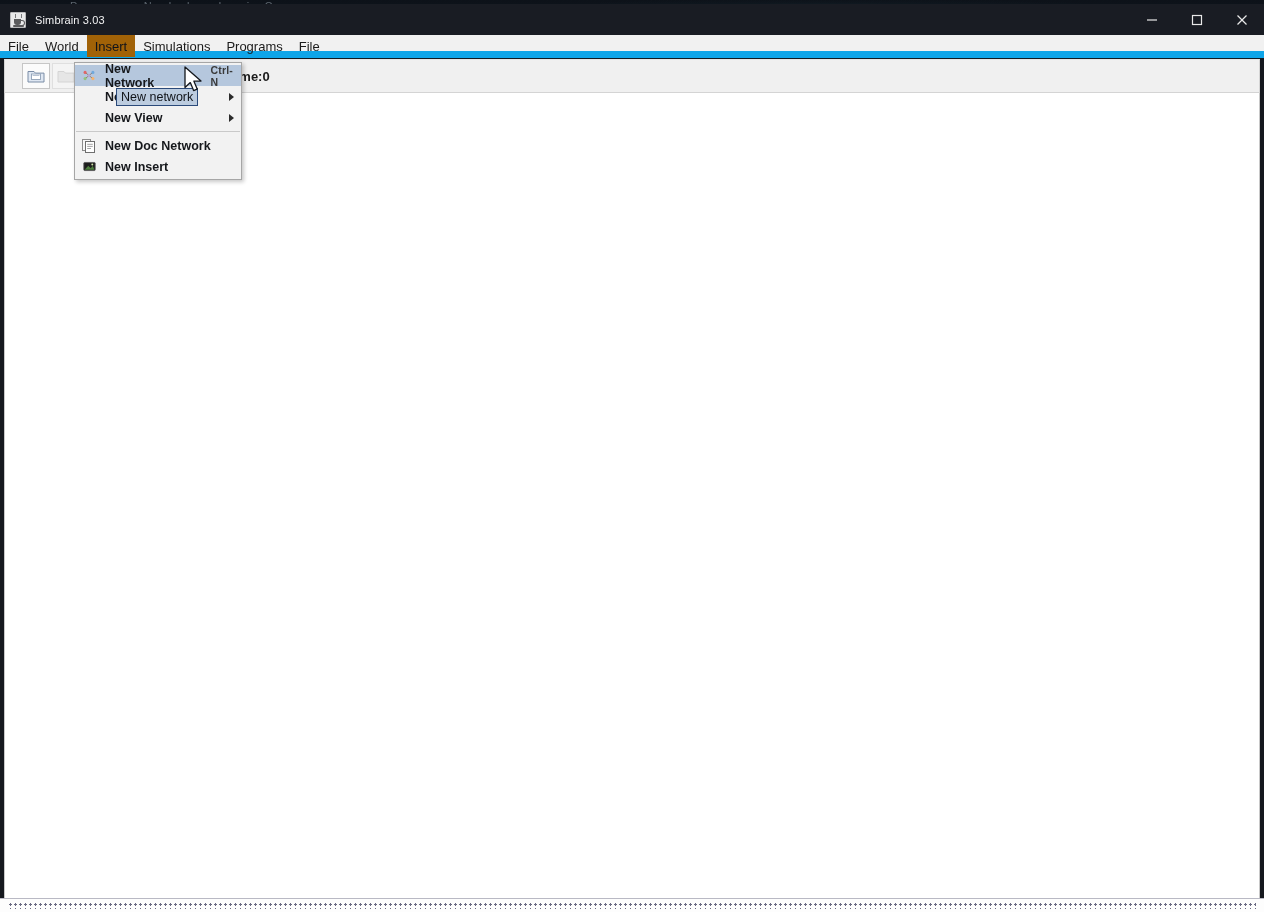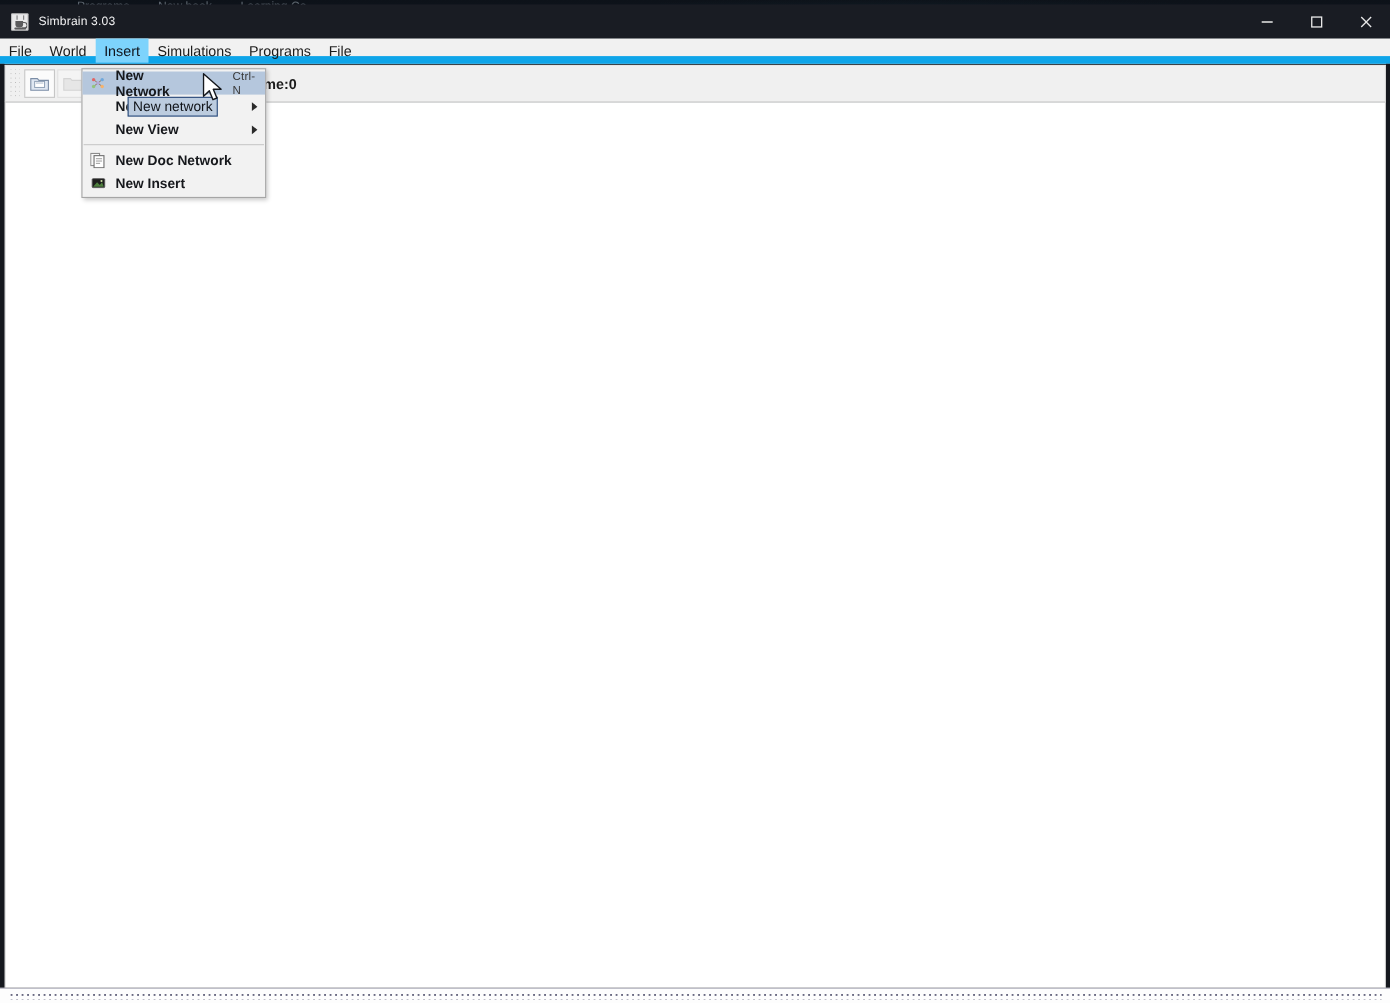--- a/index.html
+++ b/index.html
@@ -119,21 +119,21 @@
   }
   .menu-item {
     display: flex; align-items: center;
     padding: 0 8px;
     font-size: 13px;
     color: #1b1b1b;
     height: 22px;
     box-sizing: border-box;
   }
   .menu-item.active {
-    background: #7dd3fc;
+    background: #a16207;
     color: #10131a;
   }
 
   
   #toolbar {
     position: absolute;
     left: 4px; top: 55px;
     width: 1256px; height: 34px;
     background: #f0f0f0;
     border: 1px solid #d4d4d4;
@@ -250,21 +250,21 @@
   }
   .mi .mi-icon {
     width: 16px; height: 16px;
     margin-right: 8px;
     flex: 0 0 16px;
     display: flex; align-items: center; justify-content: center;
   }
   .mi .mi-label { flex: 1 1 auto; }
   .mi .mi-accel {
     font-size: 10.5px;
-    font-weight: normal;
+    font-weight: bold;
     color: #3a3a3a;
     padding-right: 8px;
     letter-spacing: .2px;
     margin-left: 47px;
   }
   .mi .mi-arrow {
     width: 0; height: 0;
     border-left: 5px solid #2b2b2b;
     border-top: 4px solid transparent;
     border-bottom: 4px solid transparent;

